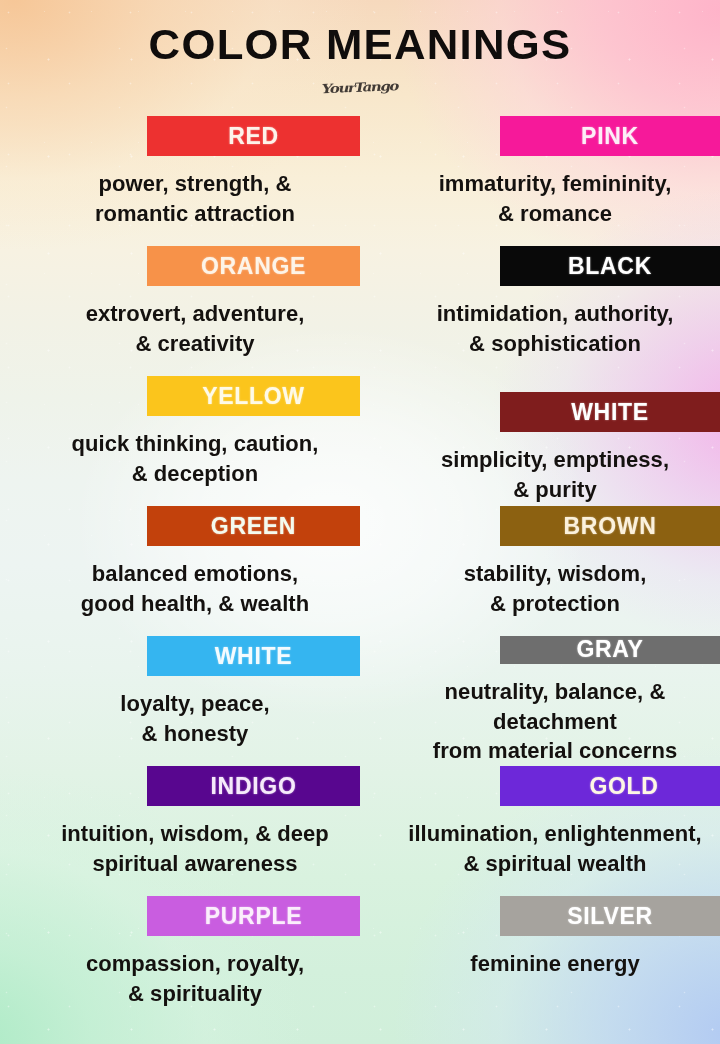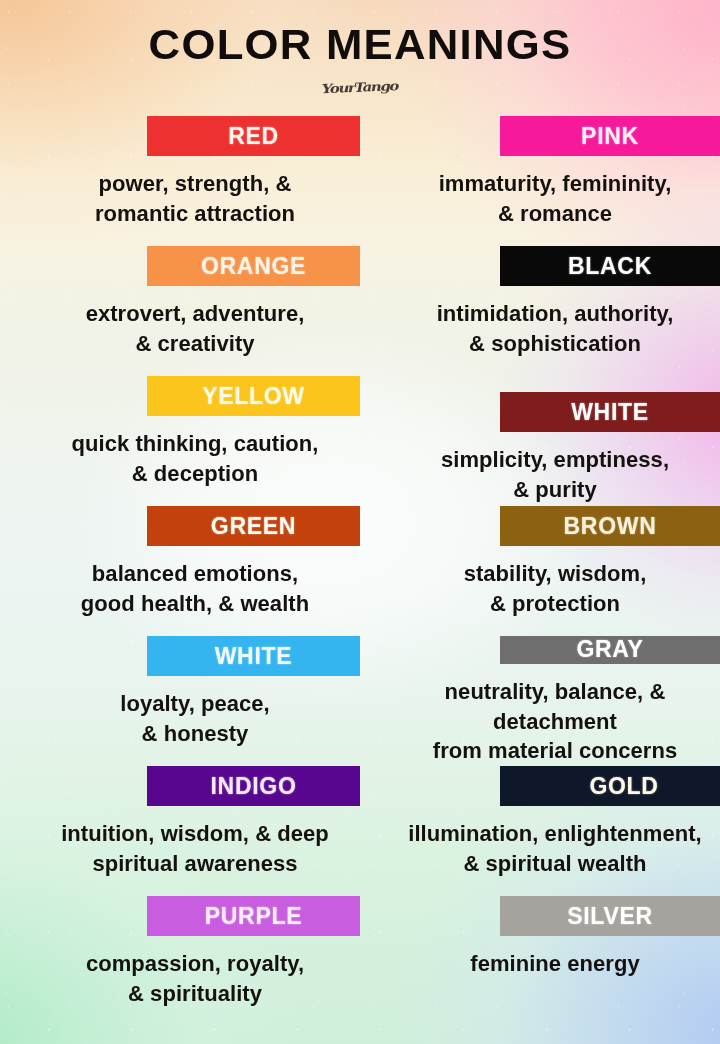--- a/index.html
+++ b/index.html
@@ -312,21 +312,21 @@
         <div class="cell">
           <div class="swatch" style="background-color: rgb(88, 6, 143);">
             <div class="swatch-label" style="color: rgb(246, 234, 251);">INDIGO</div>
           </div>
           <div class="desc">
             <span>intuition, wisdom, &amp; deep</span>
             <span>spiritual awareness</span>
           </div>
         </div>
         <div class="cell wide-swatch">
-          <div class="swatch" style="background-color: #0f172a; padding-left: 28px;">
+          <div class="swatch" style="background-color: #6d28d9; padding-left: 28px;">
             <div class="swatch-label" style="color: rgb(254, 247, 228);">GOLD</div>
           </div>
           <div class="desc">
             <span>illumination, enlightenment,</span>
             <span>&amp; spiritual wealth</span>
           </div>
         </div>
         <div class="cell">
           <div class="swatch" style="background-color: rgb(201, 93, 224);">
             <div class="swatch-label" style="color: rgb(251, 238, 252);">PURPLE</div>

